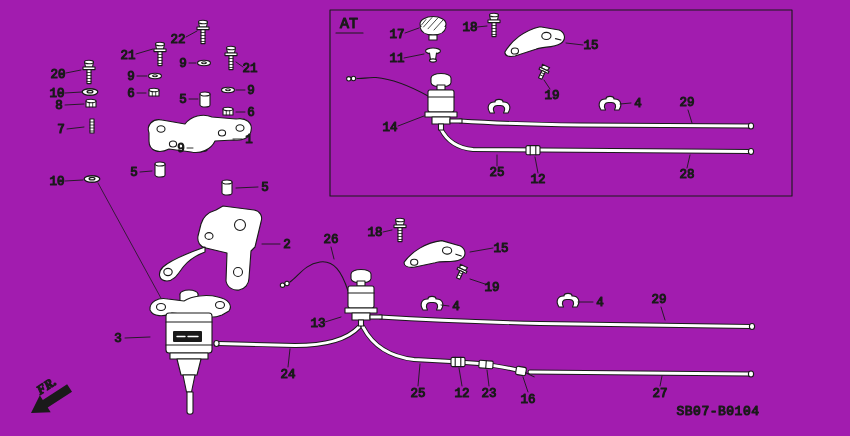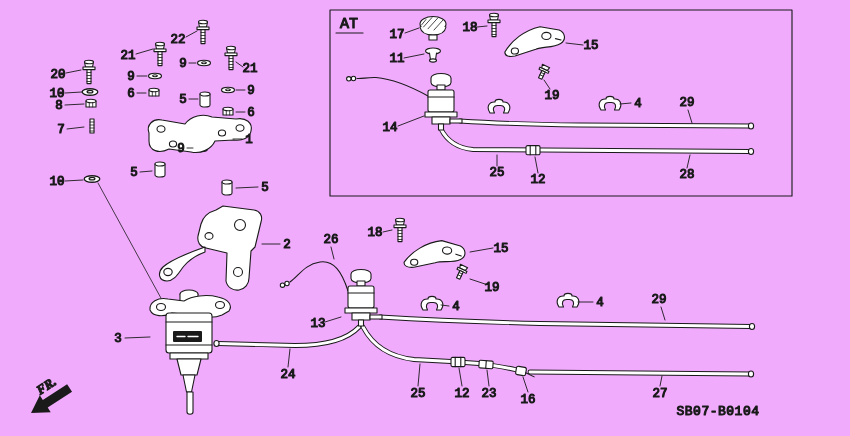--- a/index.html
+++ b/index.html
@@ -1,16 +1,16 @@
 <!DOCTYPE html>
 <html style="--line: #1a1a1a;"><head>
 <meta charset="utf-8">
 <style>
   html,body{margin:0;padding:0;background:#fff}
-  .stage{position:relative;width:850px;height:436px;background:#f0abfc;overflow:hidden;
+  .stage{position:relative;width:850px;height:436px;background:#a21caf;overflow:hidden;
          font-family:"Liberation Sans",sans-serif}
   svg{display:block}
   .s{stroke:var(--line,#1a1a1a);stroke-width:1.1;fill:none;stroke-linecap:round;stroke-linejoin:round}
   .sf{stroke:var(--line,#1a1a1a);stroke-width:1.1;fill:#fff;stroke-linejoin:round}
   .thin{stroke-width:.8}
   .blk{fill:var(--line,#1a1a1a);stroke:none}
   .tube-o{stroke:var(--line,#1a1a1a);stroke-width:4.8;fill:none;stroke-linecap:round}
   .tube-i{stroke:#fff;stroke-width:2.9;fill:none;stroke-linecap:round}
   .leader{stroke:var(--line,#1a1a1a);stroke-width:.9}
   text.callout{font:12.5px "Liberation Mono",monospace;fill:var(--line,#1a1a1a);dominant-baseline:central}

